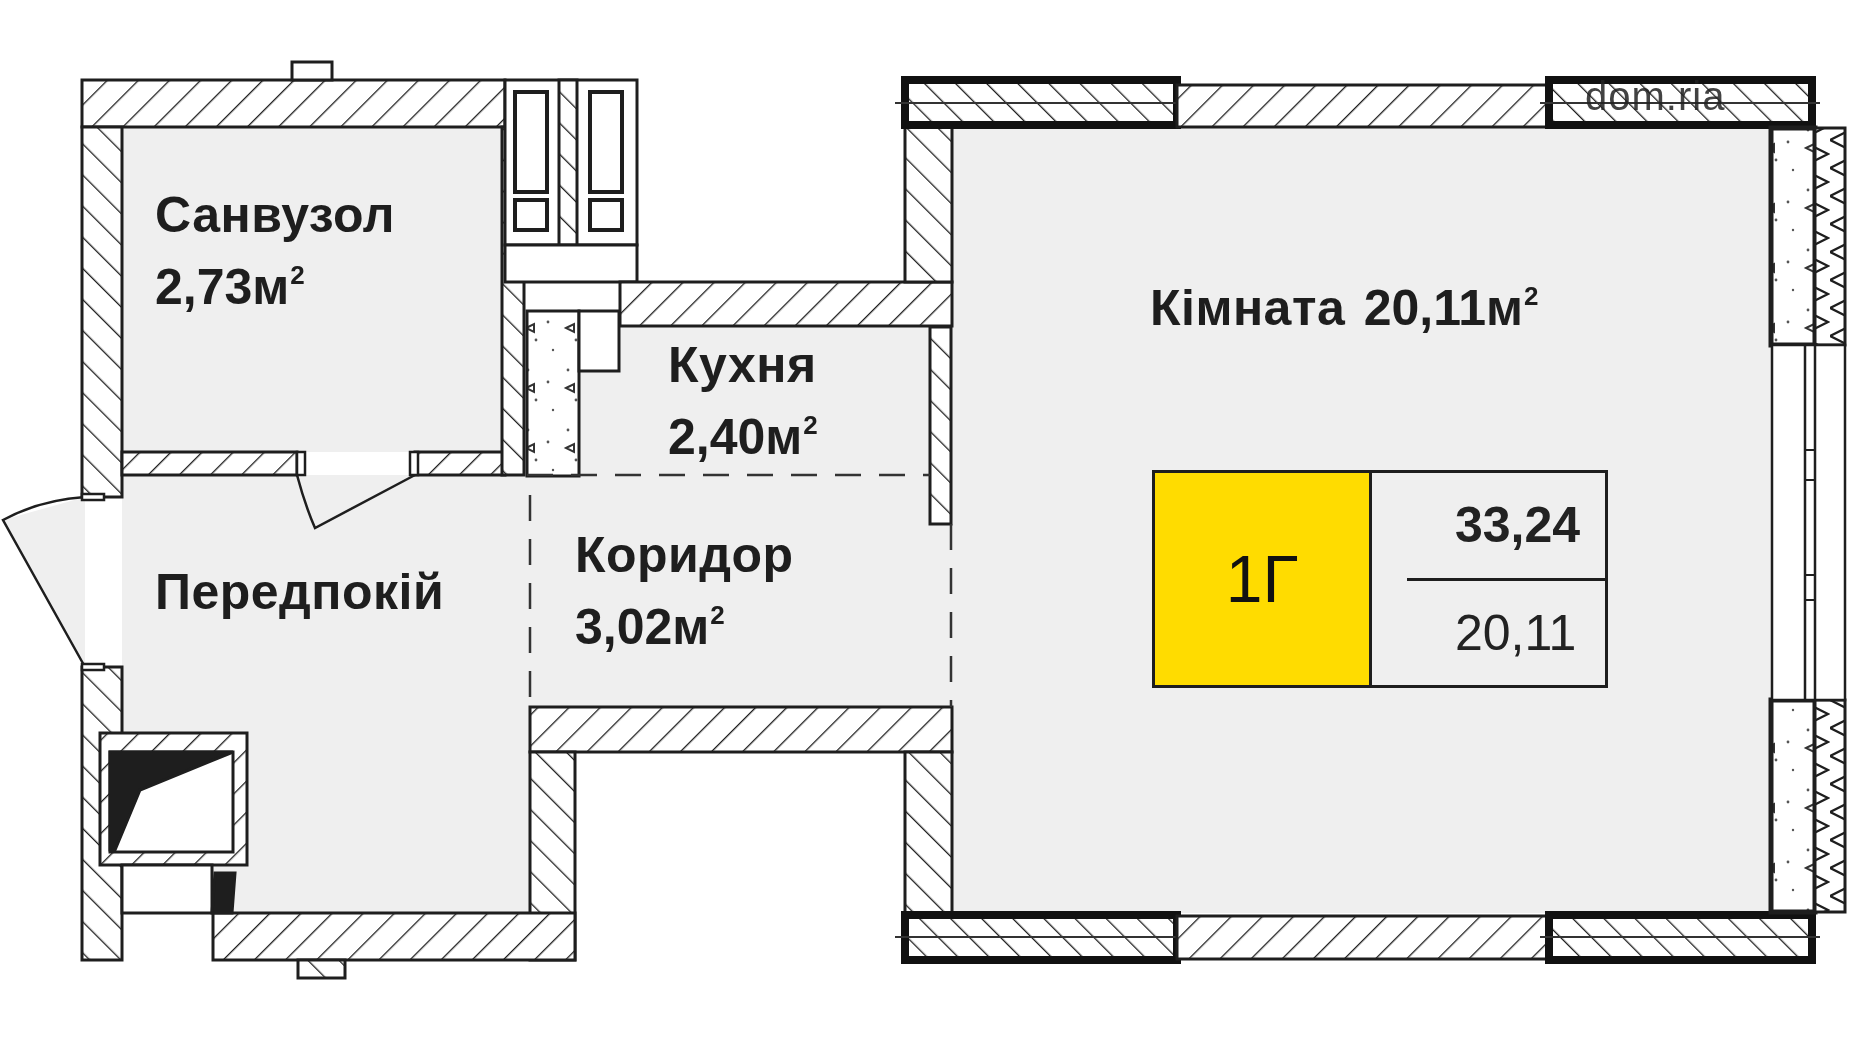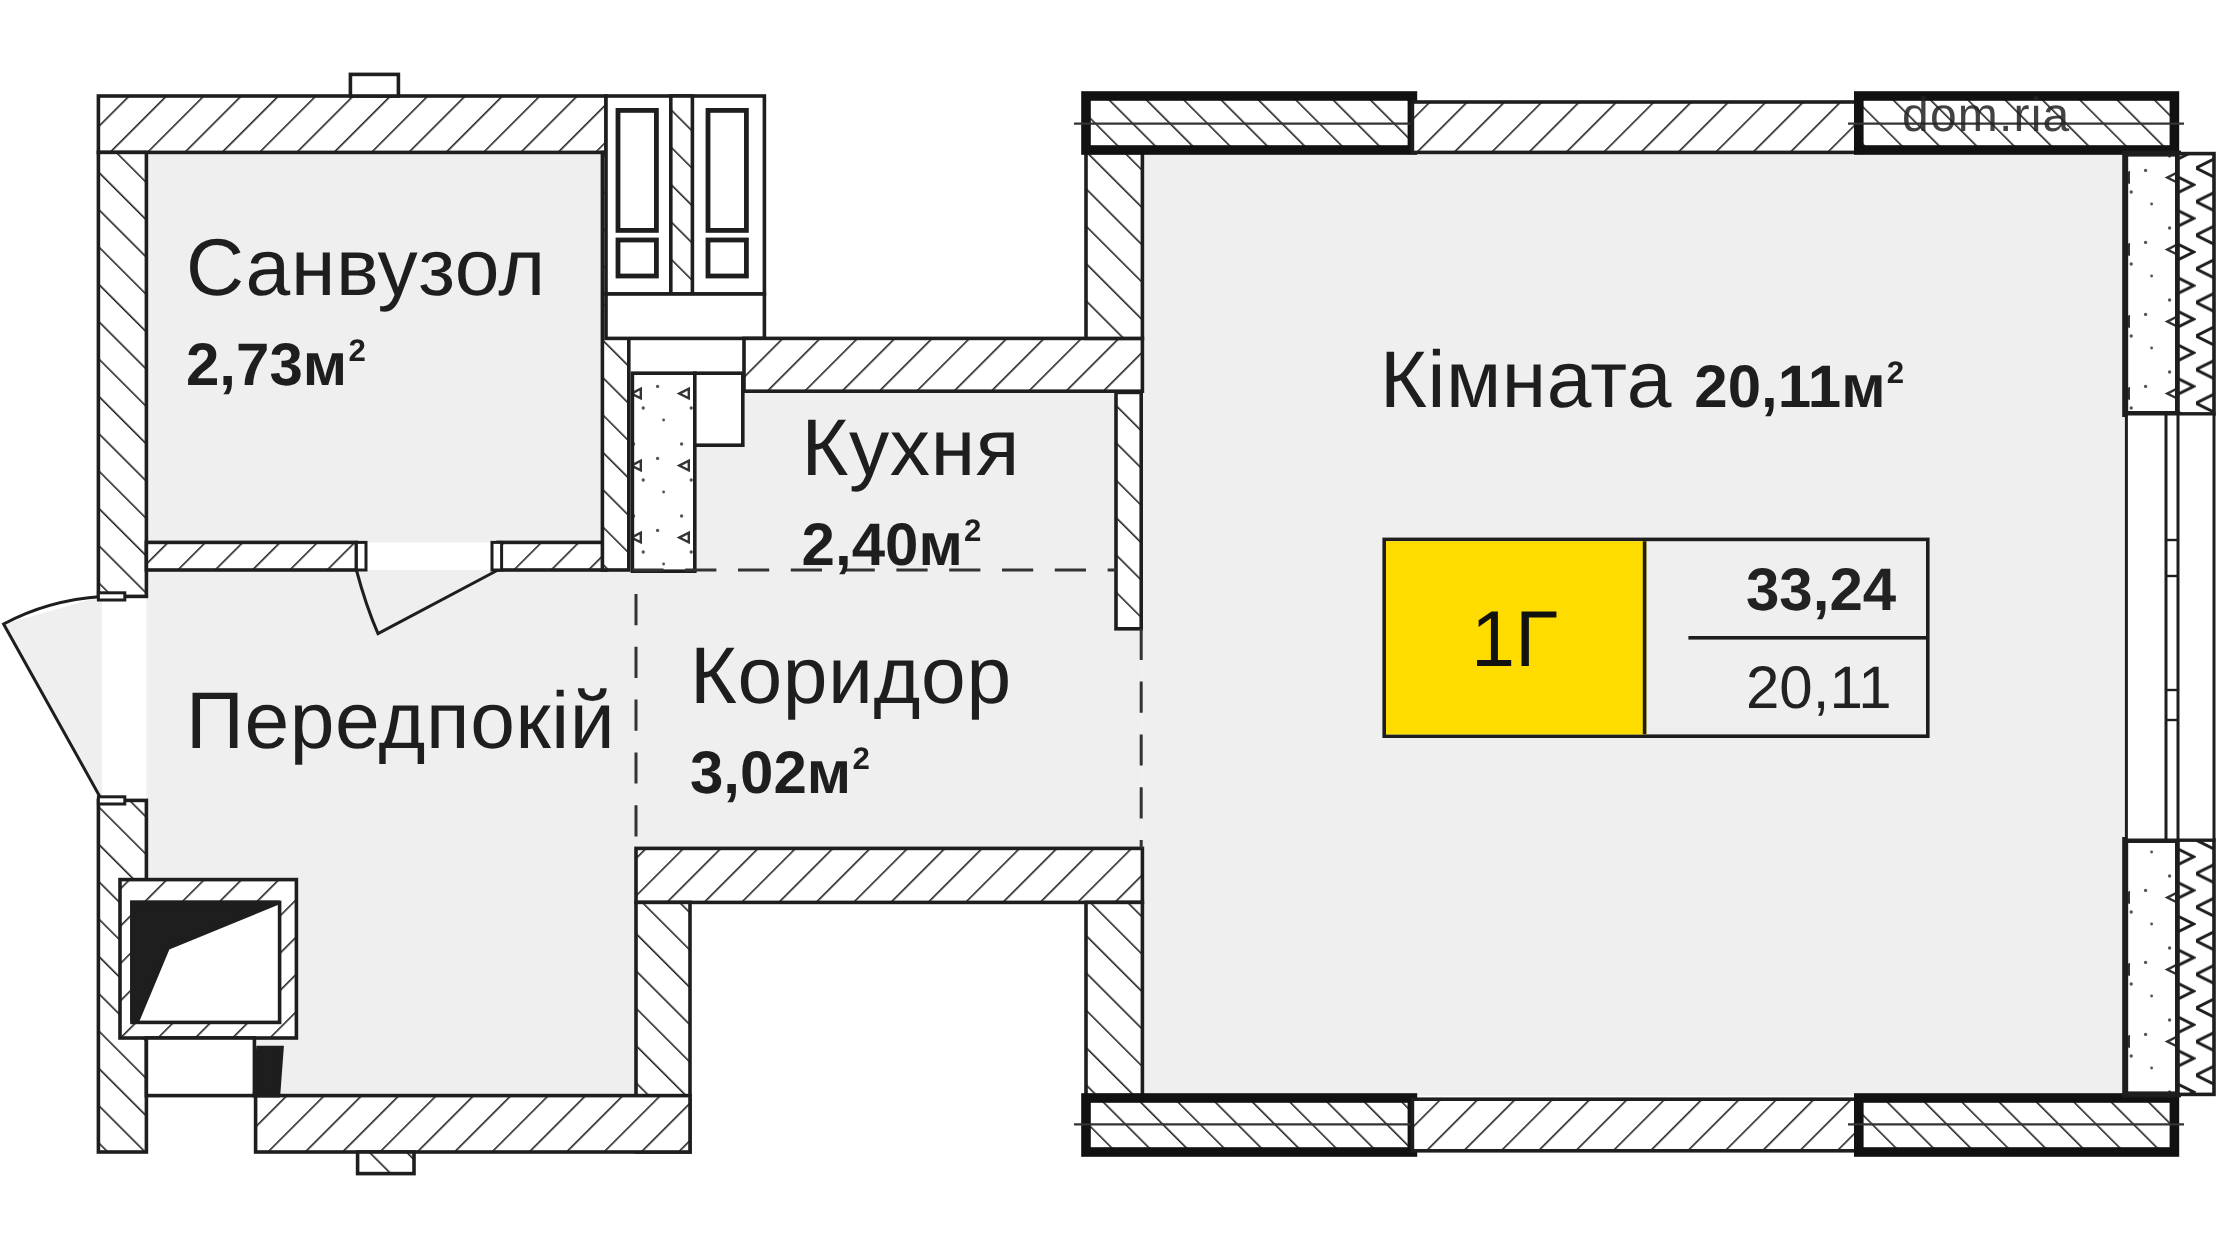--- a/index.html
+++ b/index.html
@@ -1,25 +1,25 @@
 <!DOCTYPE html>
 <html><head>
   <meta charset="utf-8">
   <style>
     html, body { margin: 0; padding: 0; background: #ffffff; }
     body { width: 1850px; height: 1040px; position: relative; overflow: hidden;
            font-family: "Liberation Sans", "DejaVu Sans", sans-serif; }
     svg.plan { position: absolute; left: 0; top: 0; }
     .lbl { position: absolute; color: #1e1e1e; white-space: nowrap; line-height: 1; }
-    .lbl .name { display: block; font-weight: 400; font-size: 67px; letter-spacing: 0.5px; }
+    .lbl .name { display: block; font-weight: 700; font-size: 50px; letter-spacing: 0.5px; }
     .lbl .area { display: block; font-weight: 700; font-size: 50px; margin-top: 22px; }
     .lbl sup { font-size: 26px; vertical-align: 20px; margin-left: 1px; font-weight: 700; }
     .inline .name, .inline .area { display: inline; margin: 0; }
     .inline .area { margin-left: 14px; }
-    .badge { position: absolute; left: 1152px; top: 448px; width: 456px; height: 167px;
+    .badge { position: absolute; left: 1152px; top: 470px; width: 456px; height: 218px;
              border: 3px solid #1e1e1e; box-sizing: border-box; display: flex; background: #efefef; }
     .badge .code { width: 214px; background: #ffdc00; border-right: 3px solid #1e1e1e;
                    display: flex; align-items: center; justify-content: center;
                    font-size: 66px; color: #111; }
     .badge .vals { flex: 1; display: flex; flex-direction: column; padding-left: 35px; }
     .badge .v { flex: 1; display: flex; align-items: center; padding-left: 48px;
                 font-size: 50px; color: #222; }
     .badge .v.total { font-weight: 700; border-bottom: 3px solid #1e1e1e; }
     .watermark { position: absolute; left: 1585px; top: 60px; font-size: 40px; font-weight: 400;
                  color: #222; letter-spacing: 1px; opacity: .85; margin-top: 14px; }

